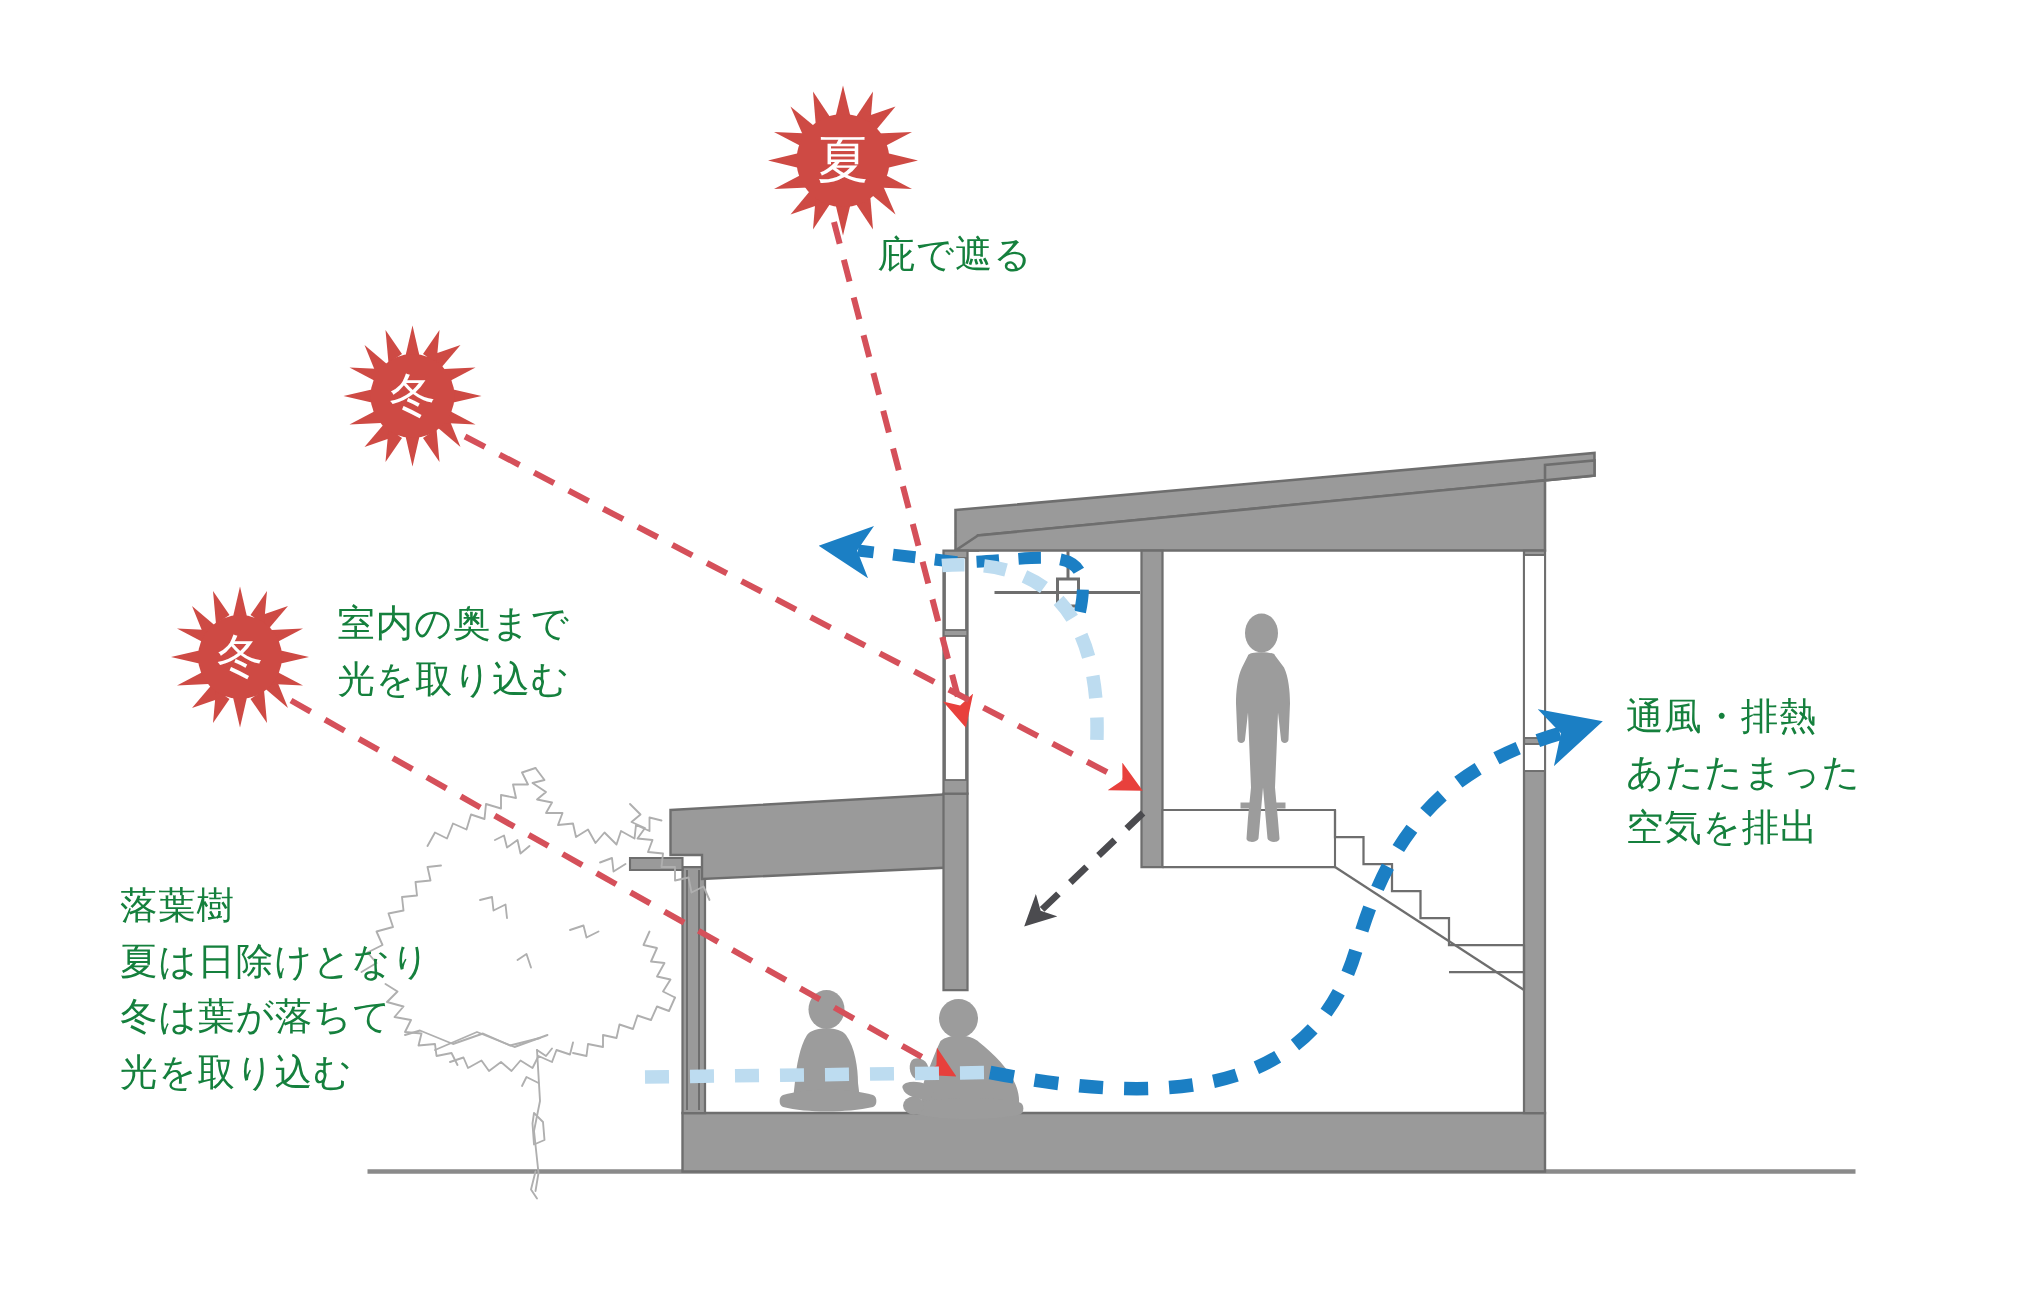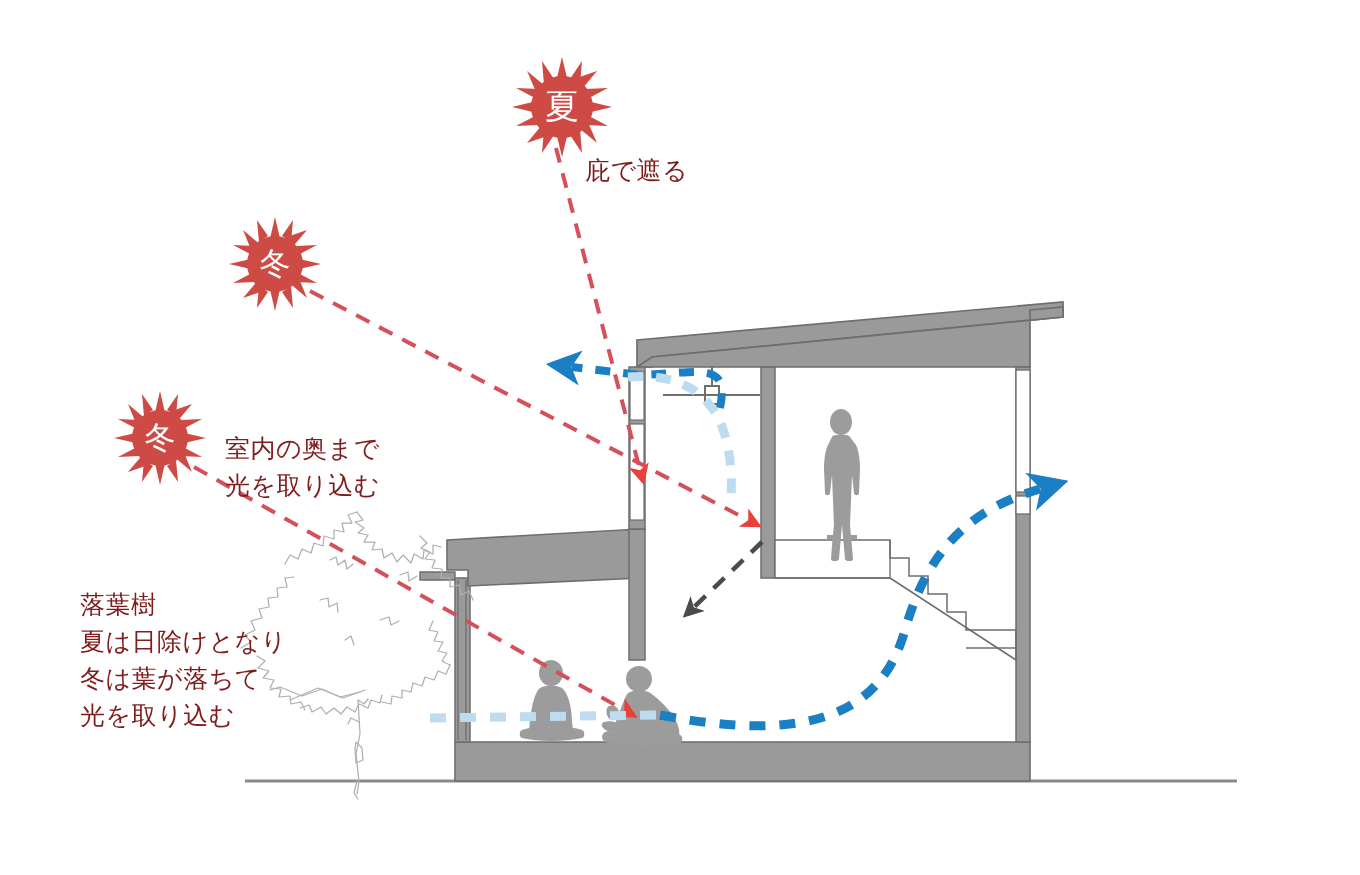--- a/index.html
+++ b/index.html
@@ -19,28 +19,28 @@
   }
   #diagram-svg {
     position: absolute;
     left: 0;
     top: 0;
     width: 1360px;
     height: 875px;
   }
   .anno {
     position: absolute;
-    color: #7f1d1d;
+    color: #15803d;
     font-size: 25px;
     line-height: 1.48;
     white-space: pre;
     letter-spacing: 0.5px;
   }
   #label-eaves   { left: 585px; top: 152px; }
-  #label-deep    { left: 225px; top: 398px; margin-top: 32px; }
+  #label-deep    { left: 225px; top: 398px; }
   #label-tree    { left: 80px;  top: 586px; }
   #label-vent    { left: 1084px; top: 460px; }
 </style>
 </head>
 <body>
 
 <div id="stage">
 
   <svg id="diagram-svg" viewBox="0 0 1360 875">
 
@@ -262,14 +262,17 @@
   <div class="anno" id="label-eaves">庇で遮る</div>
 
   <div class="anno" id="label-deep">室内の奥まで
 光を取り込む</div>
 
   <div class="anno" id="label-tree">落葉樹
 夏は日除けとなり
 冬は葉が落ちて
 光を取り込む</div>
 
+  <div class="anno" id="label-vent">通風・排熱
+あたたまった
+空気を排出</div>
 
 </div>
 
 </body></html>

